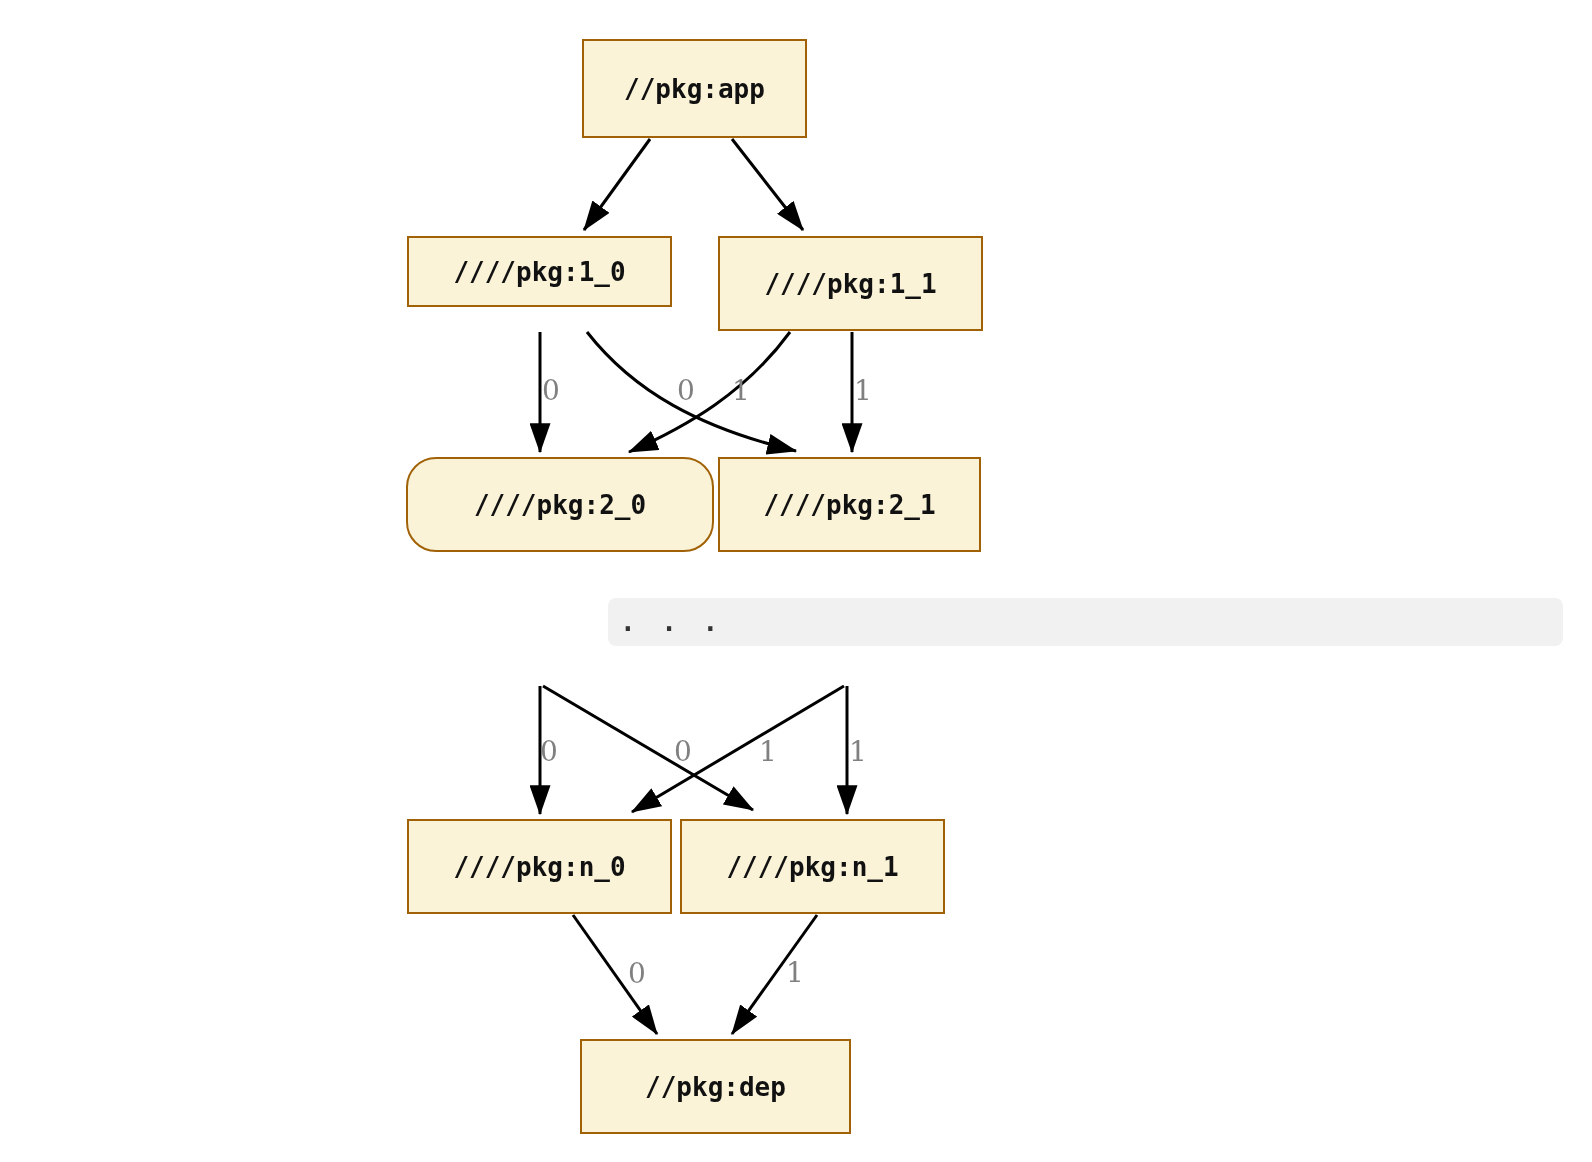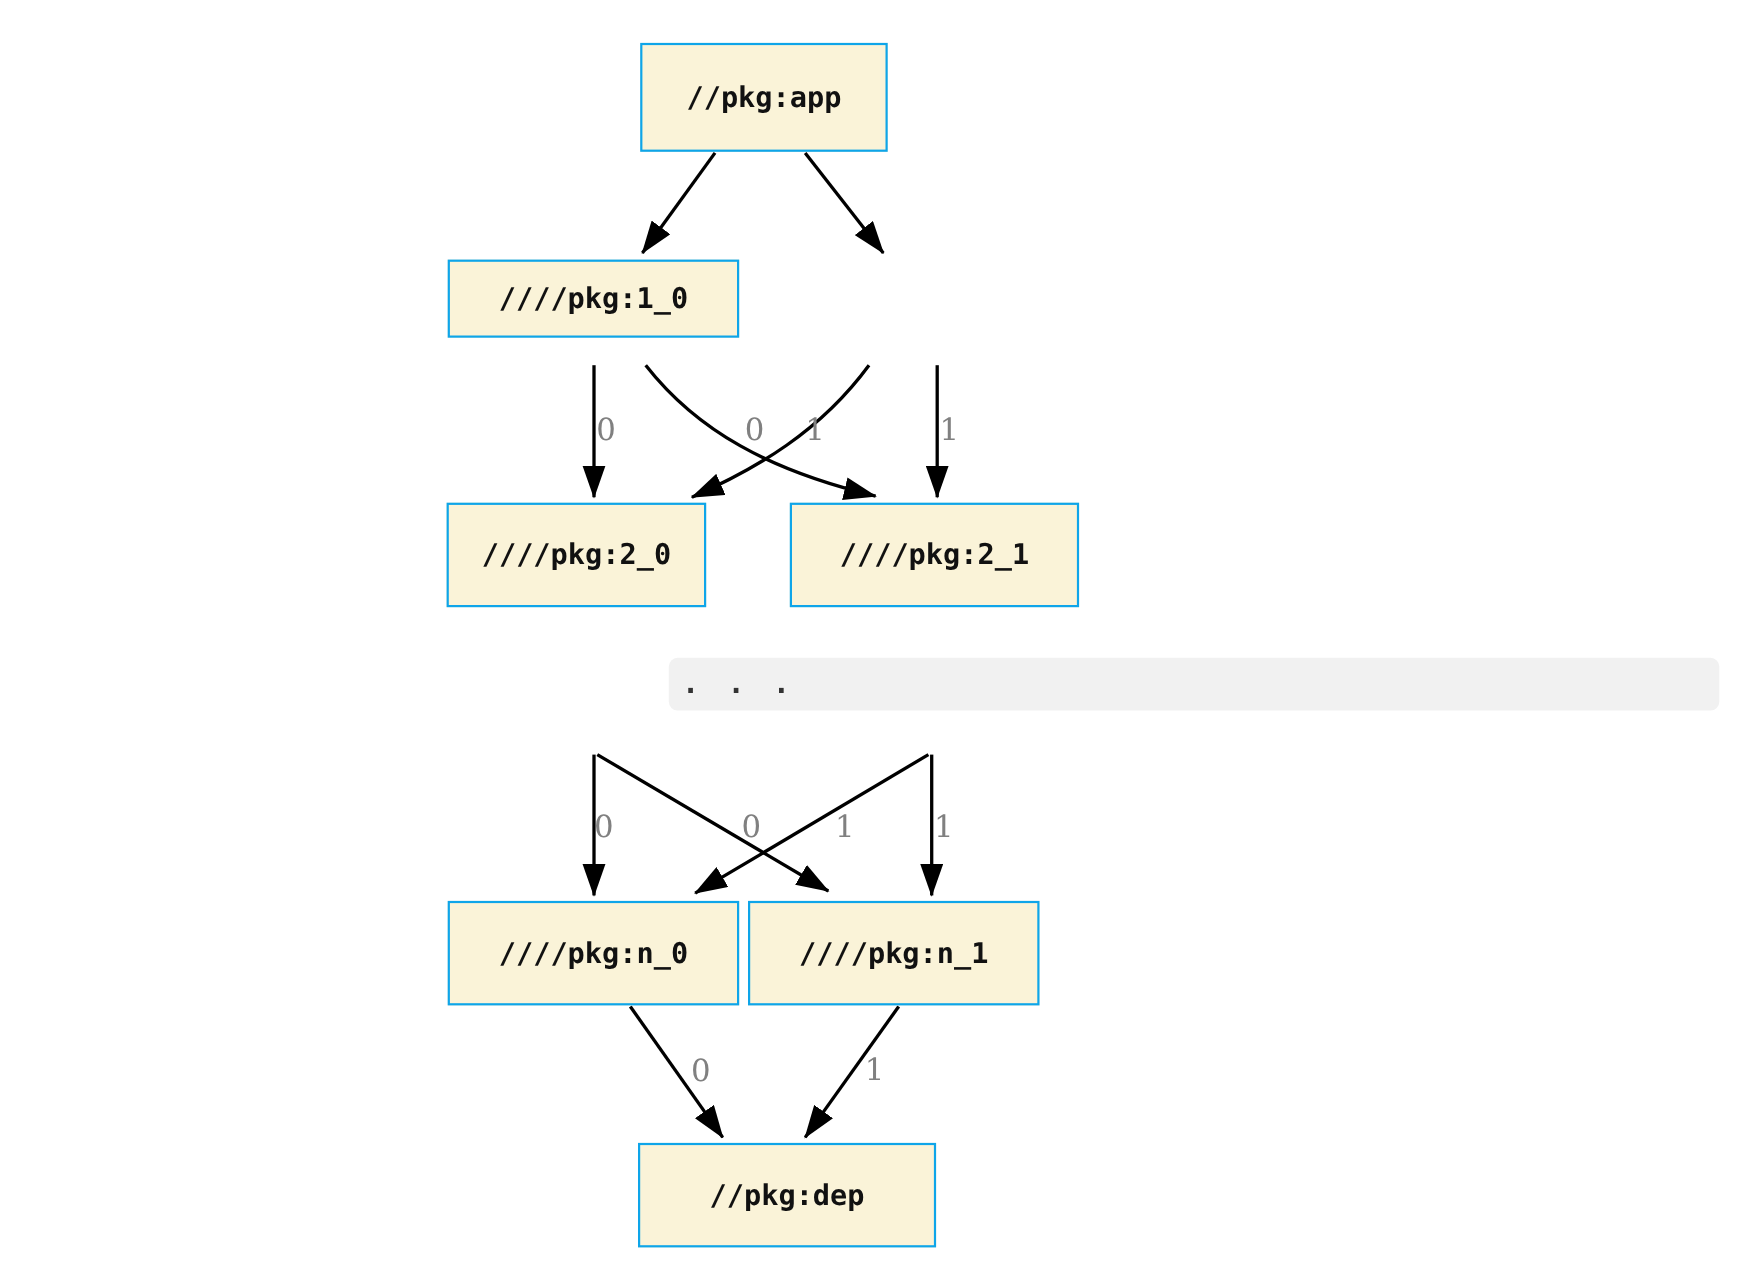--- a/index.html
+++ b/index.html
@@ -4,21 +4,21 @@
 <style>
   html,body { margin:0; padding:0; background:#ffffff; }
   .stage {
     position:relative; width:1592px; height:1162px; background:#ffffff;
     font-family:"DejaVu Sans Mono", monospace; overflow:hidden;
   }
   svg.edges { position:absolute; left:0; top:0; z-index:1; }
   .edge-path { stroke:#000000; stroke-width:3; fill:none; }
   .node {
     position:absolute; box-sizing:border-box; z-index:2;
-    background:#FAF3D8; border:2px solid #0ea5e9;
+    background:#FAF3D8; border:2px solid #a16207;
     display:flex; align-items:center; justify-content:center;
     font-size:26px; font-weight:bold; color:#111111;
     font-family:"DejaVu Sans Mono", monospace;
   }
   .edge-label {
     position:absolute; z-index:3; transform:translate(-50%,-50%);
     font-family:"DejaVu Serif", serif; font-size:28px; color:#808080;
     line-height:1;
   }
   .band {
@@ -53,22 +53,23 @@
     <path class="edge-path" d="M844,686 L632,812" marker-end="url(#arrow)"></path>
     <path class="edge-path" d="M847,686 L847,814" marker-end="url(#arrow)"></path>
     <path class="edge-path" d="M573,915 L657,1034" marker-end="url(#arrow)"></path>
     <path class="edge-path" d="M817,915 L732,1034" marker-end="url(#arrow)"></path>
   </svg>
 
   <div class="node" style="left:582px; top:39px; width:225px; height:99px;">//pkg:app</div>
 
   <div class="node" style="left:407px; top:236px; width:265px; height:71px;">////pkg:1_0</div>
 
+  <div class="node" style="left:718px; top:236px; width:265px; height:95px;">////pkg:1_1</div>
 
-  <div class="node" style="left:406px; top:457px; width:236px; height:95px;">////pkg:2_0</div>
+  <div class="node" style="left:406px; top:457px; width:308px; height:95px;border-radius:30px;">////pkg:2_0</div>
 
   <div class="node" style="left:718px; top:457px; width:263px; height:95px;">////pkg:2_1</div>
 
   <div class="band">
     <span class="dots">. . .</span>
   </div>
 
   <div class="node" style="left:407px; top:819px; width:265px; height:95px;">////pkg:n_0</div>
 
   <div class="node" style="left:680px; top:819px; width:265px; height:95px;">////pkg:n_1</div>

